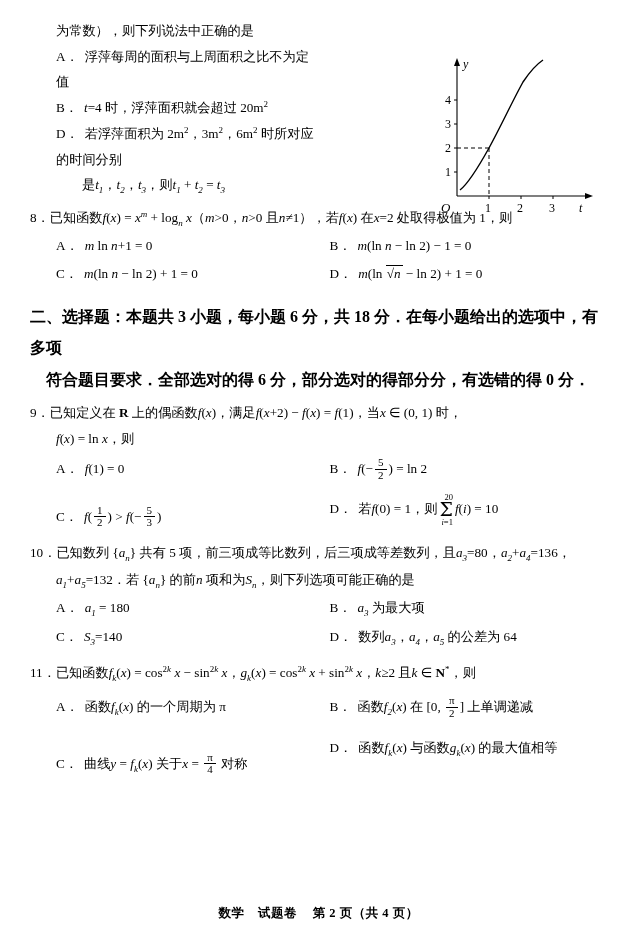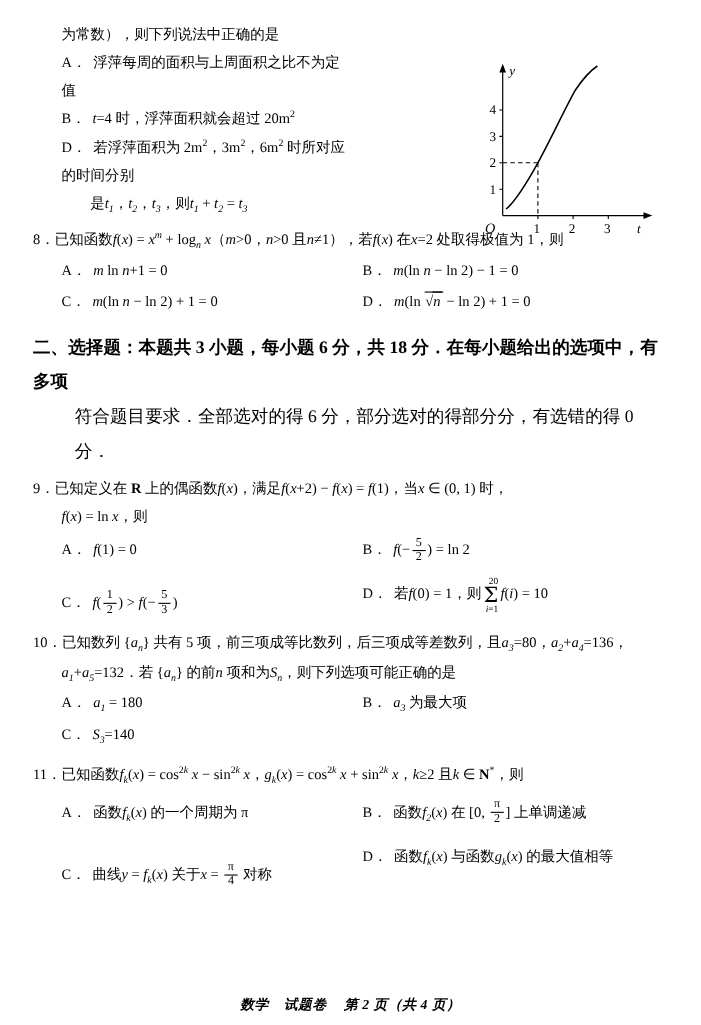--- a/index.html
+++ b/index.html
@@ -93,38 +93,38 @@
   }
   .bigsum .top { display: block; font-size: 8.5px; }
   .bigsum .sig { display: block; font-size: 19px; line-height: 0.85; font-family: "DejaVu Serif", serif; }
   .bigsum .bot { display: block; font-size: 8.5px; }
   .section-head {
     margin: 14px 30px 0 30px;
     font-size: 16px;
     line-height: 1.95;
     font-weight: bold;
   }
-  .section-head .cont { display: block; margin-left: 38px; font-weight: normal; }
+  .section-head .cont { display: block; margin-left: 16px; font-weight: bold; }
   .graph {
     position: absolute;
     right: 0px;
     top: 38px;
     width: 176px;
     height: 172px;
   }
   .footer {
     position: absolute;
     bottom: 10px;
     left: 0;
     width: 637px;
     text-align: center;
     font-size: 12.5px;
     letter-spacing: 0.5px;
   }
-  .footer .bold { font-weight: bold; font-style: italic; }
+  .footer .bold { font-weight: bold; }
   .spacer-sm { height: 5px; }
   .spacer-md { height: 9px; }
 </style>
 </head>
 <body>
 
 <div class="page">
 
   <div style="height:18px"></div>
   <div class="q">
@@ -213,20 +213,21 @@
 
   <div class="q">
     <div>
       <span class="q-num">10．</span><span>已知数列 {<i>a<span class="sub">n</span></i>} 共有 5 项，前三项成等比数列，后三项成等差数列，且<i>a</i><span class="sub">3</span>=80，<i>a</i><span class="sub">2</span>+<i>a</i><span class="sub">4</span>=136，</span>
     </div>
     <div class="body-indent"><i>a</i><span class="sub">1</span>+<i>a</i><span class="sub">5</span>=132．若 {<i>a<span class="sub">n</span></i>} 的前<i>n</i> 项和为<i>S<span class="sub">n</span></i>，则下列选项可能正确的是</div>
     <div class="opts">
       <div class="opt"><span class="opt-label">A．</span><i>a</i><span class="sub">1</span> = 180</div>
       <div class="opt"><span class="opt-label">B．</span><i>a</i><span class="sub">3</span> 为最大项</div>
       <div class="opt"><span class="opt-label">C．</span><i>S</i><span class="sub">3</span>=140</div>
+      <div class="opt"><span class="opt-label">D．</span>数列<i>a</i><span class="sub">3</span>，<i>a</i><span class="sub">4</span>，<i>a</i><span class="sub">5</span> 的公差为 64</div>
     </div>
   </div>
 
   <div class="spacer-md"></div>
 
   <div class="q">
     <div>
       <span class="q-num">11．</span><span>已知函数<i>f<span class="sub">k</span></i>(<i>x</i>) = cos<span class="supn">2<i>k</i></span> <i>x</i> − sin<span class="supn">2<i>k</i></span> <i>x</i>，<i>g<span class="sub">k</span></i>(<i>x</i>) = cos<span class="supn">2<i>k</i></span> <i>x</i> + sin<span class="supn">2<i>k</i></span> <i>x</i>，<i>k</i>≥2 且<i>k</i> ∈ <b>N</b><span class="supn">*</span>，则</span>
     </div>
     <div class="opts" style="margin-top:6px">

